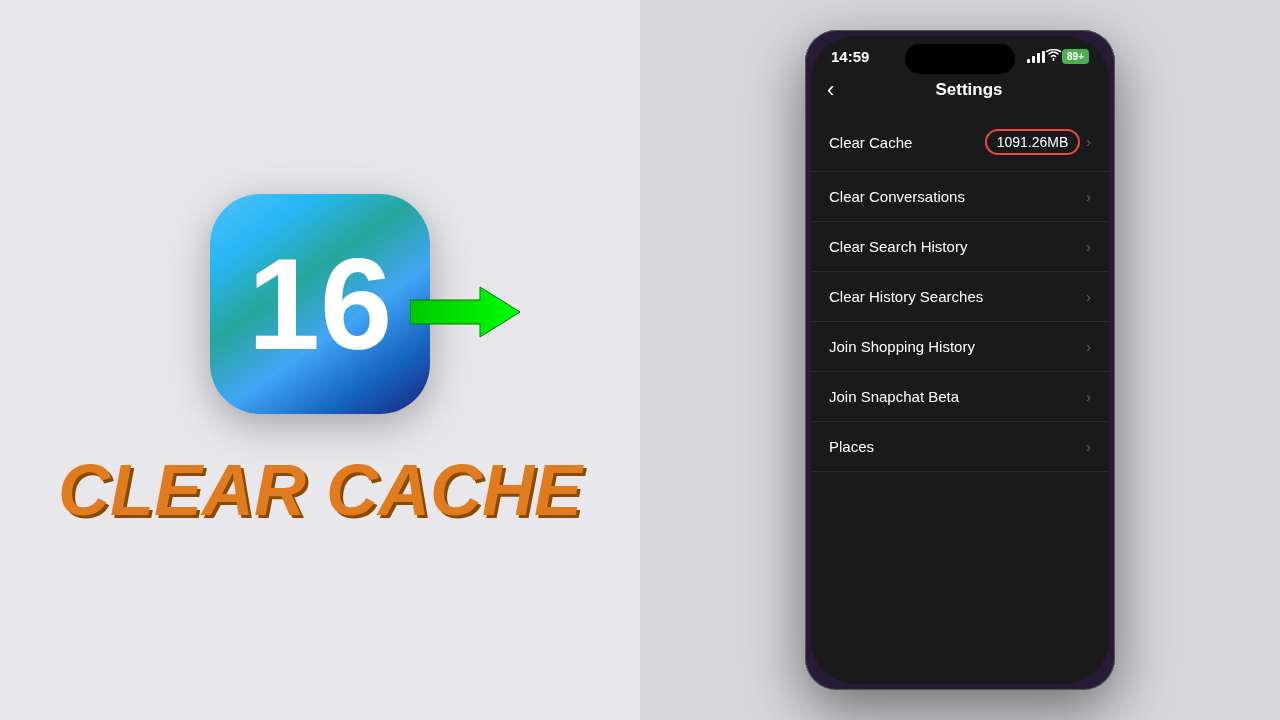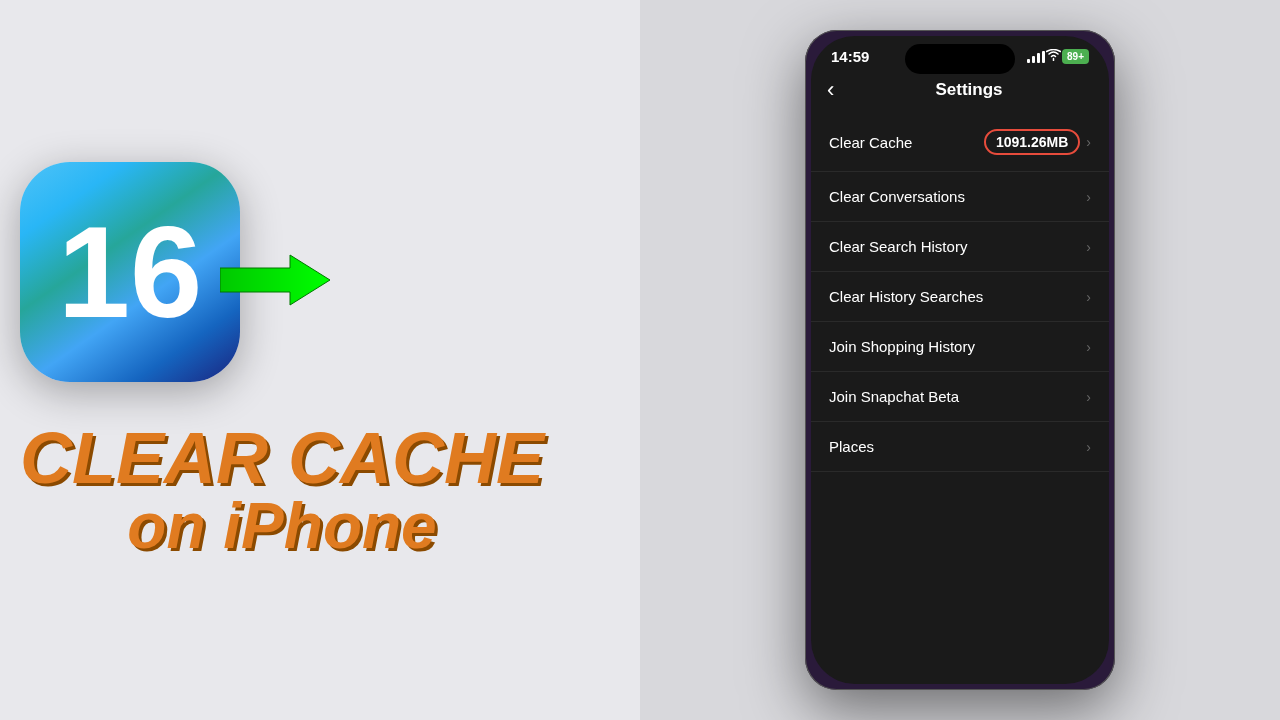--- a/index.html
+++ b/index.html
@@ -14,21 +14,21 @@
       align-items: stretch;
     }
 
     
     .left-panel {
       width: 640px;
       height: 720px;
       background: #e8e8ec;
       display: flex;
       flex-direction: column;
-      align-items: flex-start;
+      align-items: center;
       justify-content: center;
       position: relative;
       padding: 20px;
     }
 
     .ios16-icon {
       width: 220px;
       height: 220px;
       border-radius: 50px;
       background: linear-gradient(145deg, #4fc3f7 0%, #29b6f6 20%, #26a69a 40%, #42a5f5 60%, #1565c0 80%, #1a237e 100%);
@@ -225,21 +225,21 @@
       gap: 6px;
     }
 
     .cache-value {
       font-size: 14px;
       color: white;
       background: transparent;
       border: 2px solid #e74c3c;
       border-radius: 14px;
       padding: 3px 10px;
-      font-weight: 700;
+      font-weight: 400;
     }
 
     .chevron {
       color: #666;
       font-size: 14px;
     }
   </style>
 </head>
 <body>
 
@@ -257,21 +257,20 @@
             <stop offset="100%" style="stop-color:#00ff00"></stop>
           </linearGradient>
         </defs>
         <polygon points="0,18 70,18 70,5 110,30 70,55 70,42 0,42" fill="url(#arrowGrad)" stroke="#007700" stroke-width="1"></polygon>
       </svg>
     </div>
   </div>
 
   <div class="big-text">
     <span class="line1">CLEAR CACHE</span>
-    <span class="line2">on iPhone</span>
   </div>
 </div>
 
 <div class="right-panel">
   <div class="phone-outer">
     <div class="phone-inner">
 
       <div class="status-bar">
         <span class="status-time">14:59</span>
 

